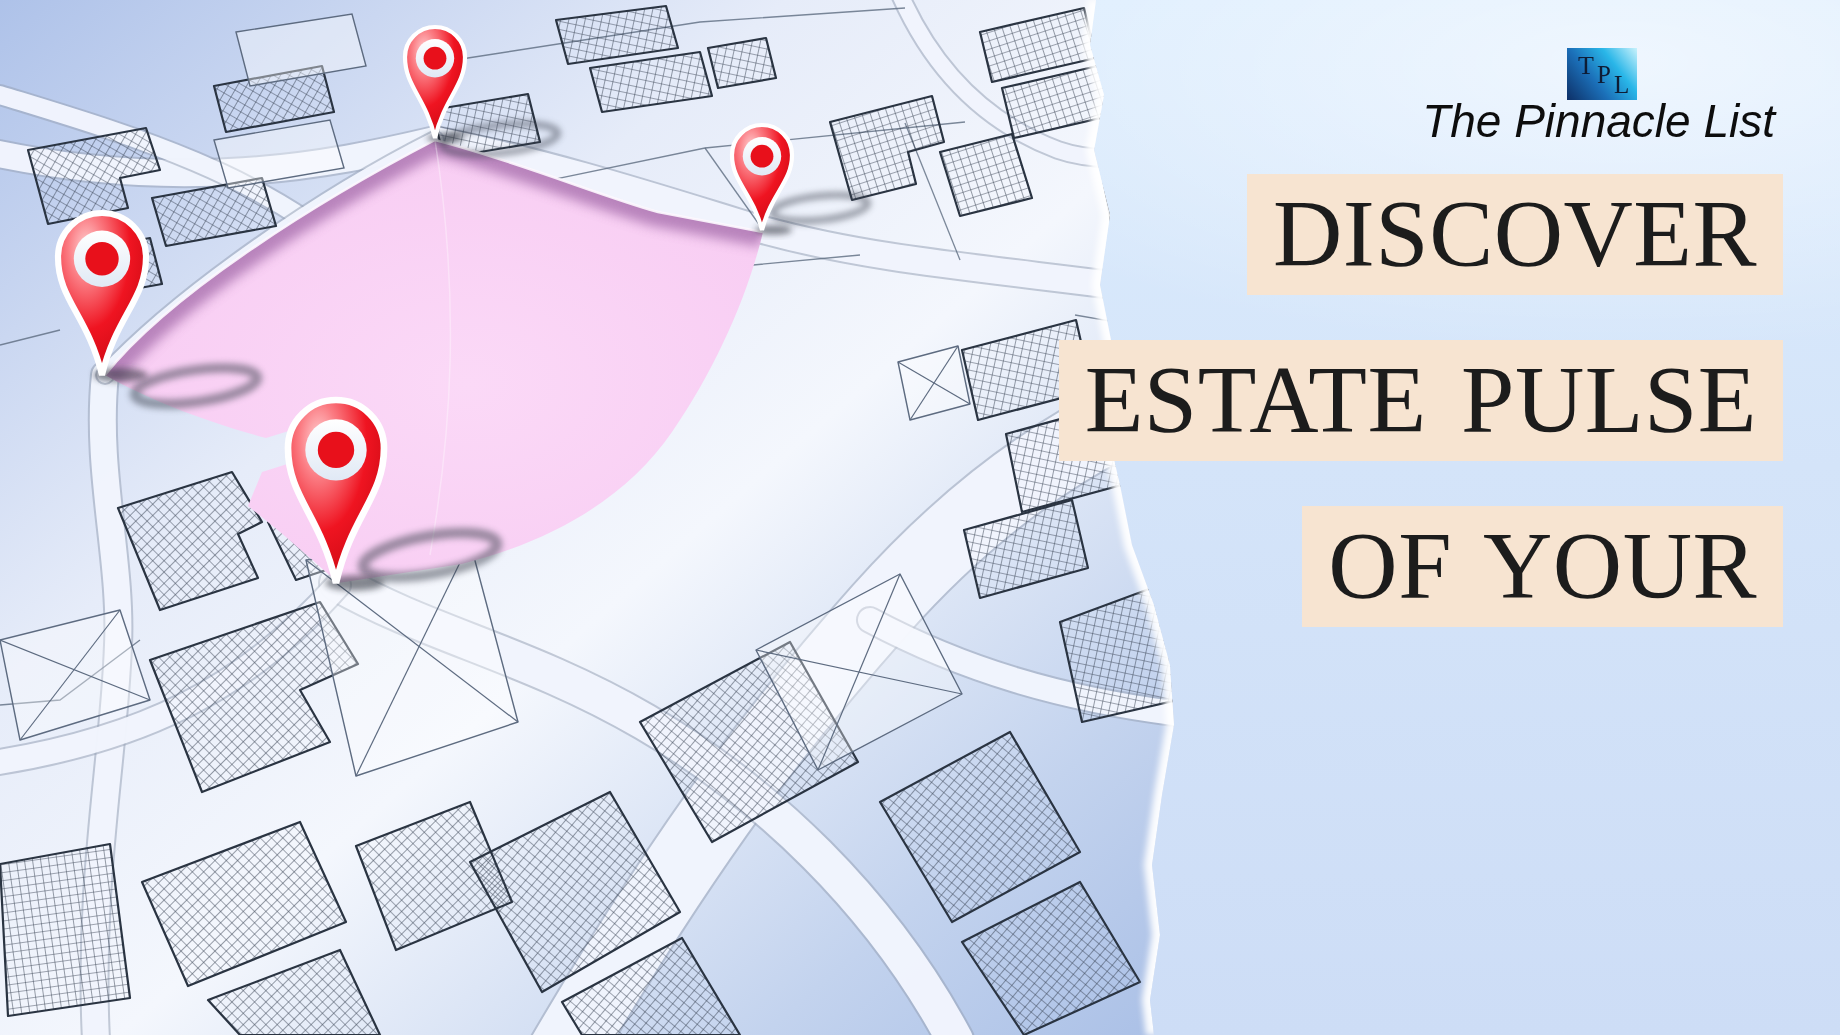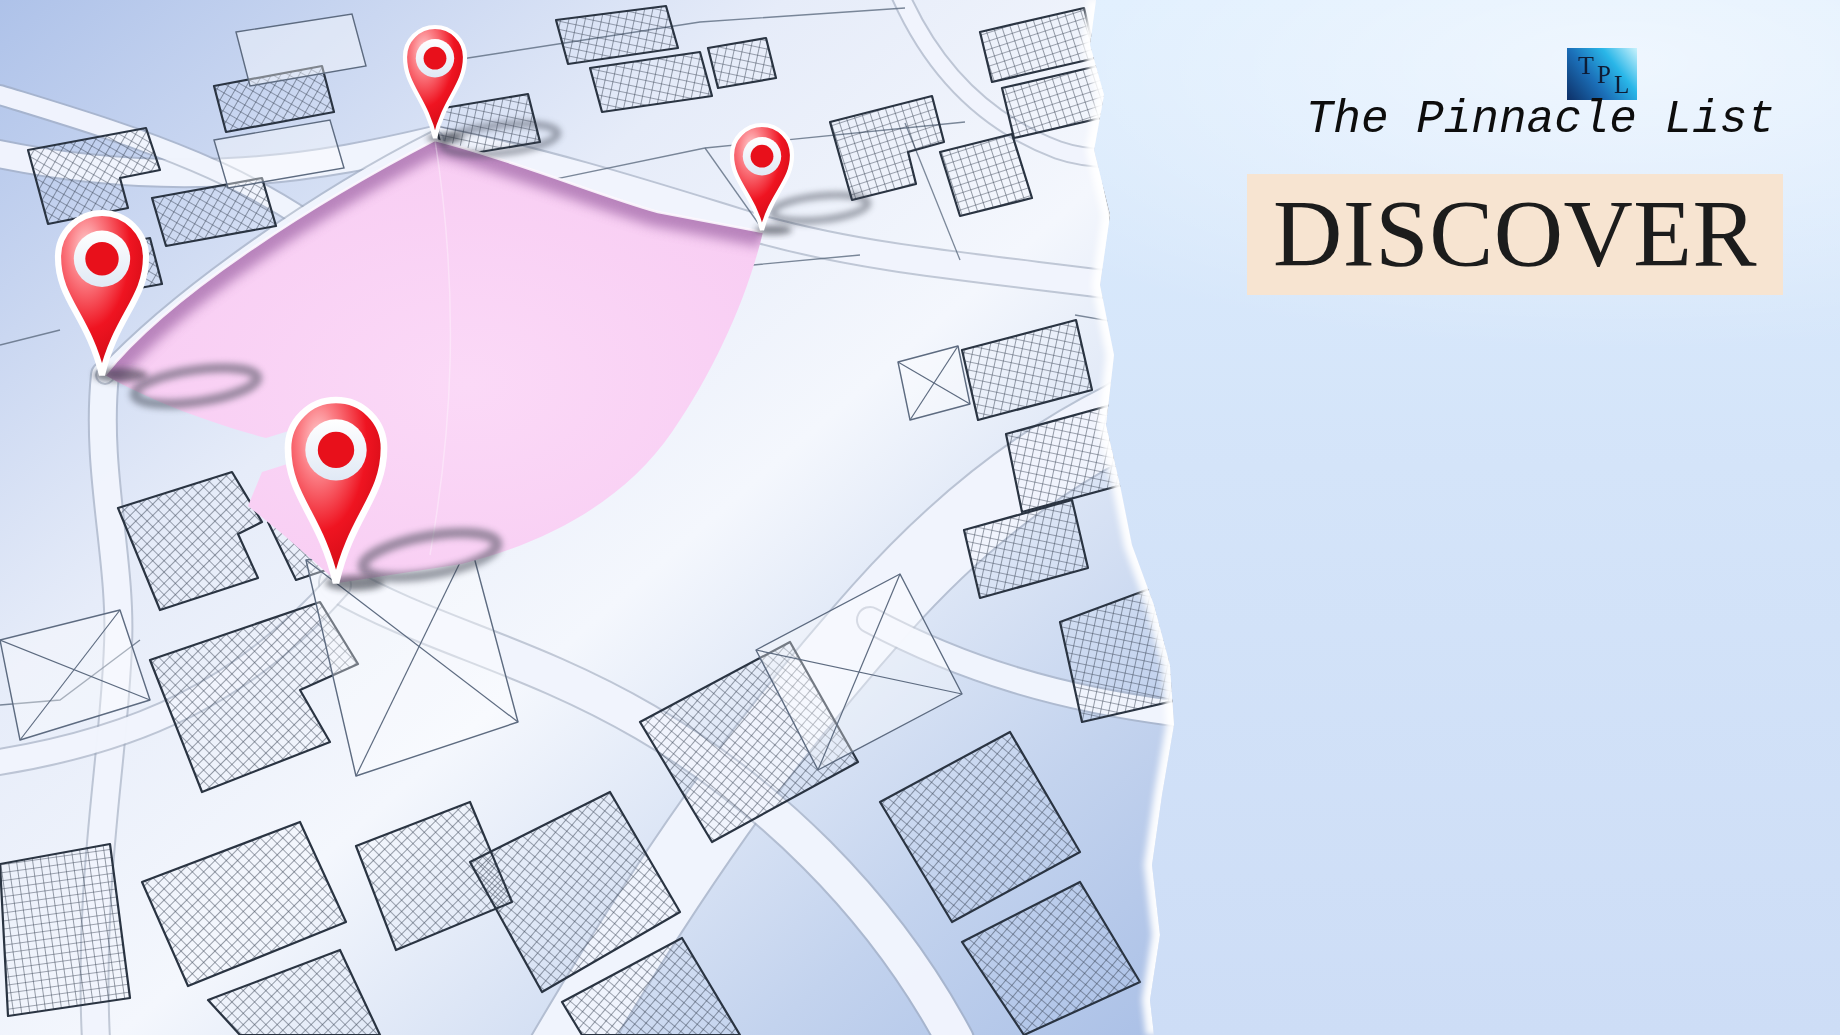--- a/index.html
+++ b/index.html
@@ -20,21 +20,21 @@
   }
   .logo-mark span{
     position:absolute;color:var(--monogram_text,#0e1c35);
     font-family:"Liberation Serif", serif;line-height:1;
   }
   .logo-mark .m-t{left:11px;top:5px;font-size:26px;}
   .logo-mark .m-p{left:30px;top:14px;font-size:25px;}
   .logo-mark .m-l{left:47px;top:24px;font-size:25px;}
   .logo-script{
     position:absolute;right:65px;top:94px;z-index:6;
-    font-family:Liberation Mono, monospace;font-style:italic;
+    font-family:Liberation Sans, sans-serif;font-style:italic;
     font-size:46px;color:var(--script_text,#0d0d0d);white-space:nowrap;
     letter-spacing:0px;
   }
   
   .headline{
     position:absolute;top:174px;right:57px;z-index:5;
     display:flex;flex-direction:column;align-items:flex-end;gap:45px;
   }
   .strip{
     background:var(--strip_cream,#f7e4d1);
@@ -221,13 +221,15 @@
 
 <div class="logo-mark">
   <span class="m-t">T</span>
   <span class="m-p">P</span>
   <span class="m-l">L</span>
 </div>
 <div class="logo-script">The Pinnacle List</div>
 
 <div class="headline">
   <div class="strip">DISCOVER</div>
+  <div class="strip">ESTATE PULSE</div>
+  <div class="strip">OF YOUR</div>
 </div>
 
 </body></html>

